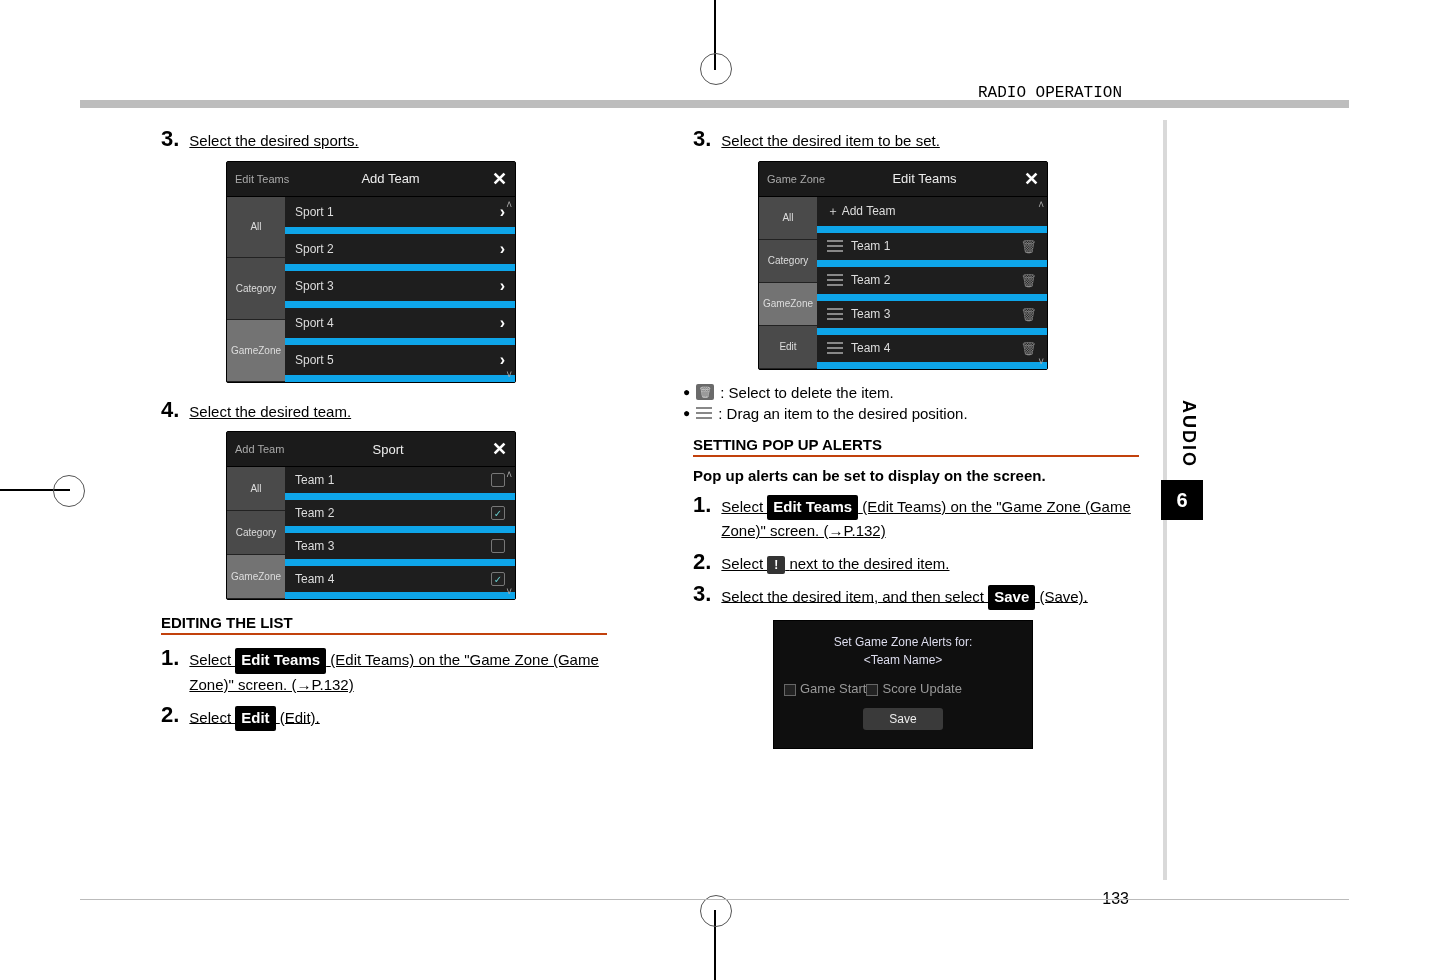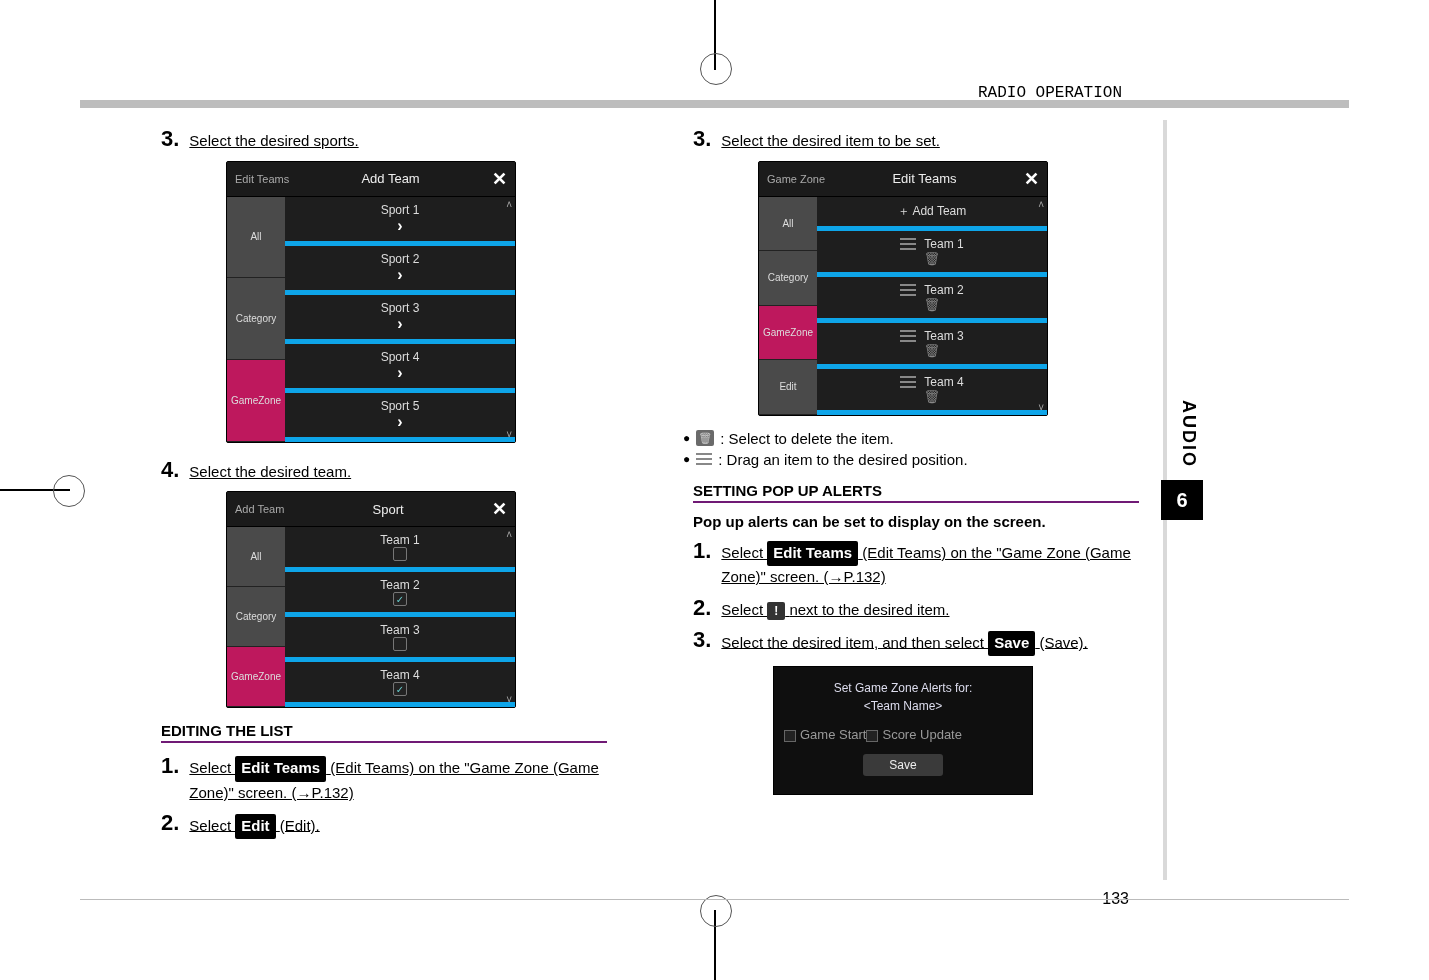--- a/index.html
+++ b/index.html
@@ -86,21 +86,21 @@
     display: inline-block; width: 16px; height: 12px;
     border-top: 2px solid #888;
     border-bottom: 2px solid #888;
     position: relative;
   }
   .icon-hamburger-sm::before {
     content:""; position:absolute; top:3px; left:0; right:0; border-top:2px solid #888;
   }
   .subhead {
     font-weight: bold;
-    border-bottom: 2px solid #701a75;
+    border-bottom: 2px solid #c2410c;
     margin: 14px 0 10px 26px;
     padding: 0 0 2px 0;
   }
   .btn-label {
     display: inline-block;
     background: #000; color:#fff;
     font-weight: bold;
     padding: 1px 6px 2px 6px;
     border-radius: 2px;
     vertical-align: middle;
@@ -135,28 +135,27 @@
   .shot-header .x { font-size: 18px; font-weight:bold; color:#fff; }
   .shot-body { display:flex; }
   .shot-side { width: 58px; display:flex; flex-direction:column; }
   .side-btn {
     flex:1; min-height: 30px;
     display:flex; align-items:center; justify-content:center;
     background: #4a4a4a; color:#ddd;
     border-bottom:1px solid #222;
     font-size:10px; text-align:center;
   }
-  .side-btn.active { background:#be185d; }
+  .side-btn.active { background:#737373; }
   .shot-list { flex:1; position:relative; }
   .shot-row {
     display:flex; align-items:center; justify-content:space-between;
     padding: 6px 10px;
-    border-bottom:5px solid #0ea5e9;
+    border-bottom:7px solid #0ea5e9;
     background:#1e1e1e;
-    flex-direction:column;
   }
   .shot-row .left { display:flex; align-items:center; gap:8px; }
   .chev { font-weight:bold; font-size:16px; color:#fff; }
   .chk { width:14px; height:14px; border:1px solid #777; background:#222; border-radius:2px; display:inline-flex; align-items:center; justify-content:center; font-size:10px; color:#6cc; }
   .trash { color:#888; font-size:13px; }
   .scroll-arrow { position:absolute; right:3px; font-size:10px; color:#aaa; }
   .scroll-arrow.up { top: 2px; }
   .scroll-arrow.down { bottom: 2px; }
 
   

